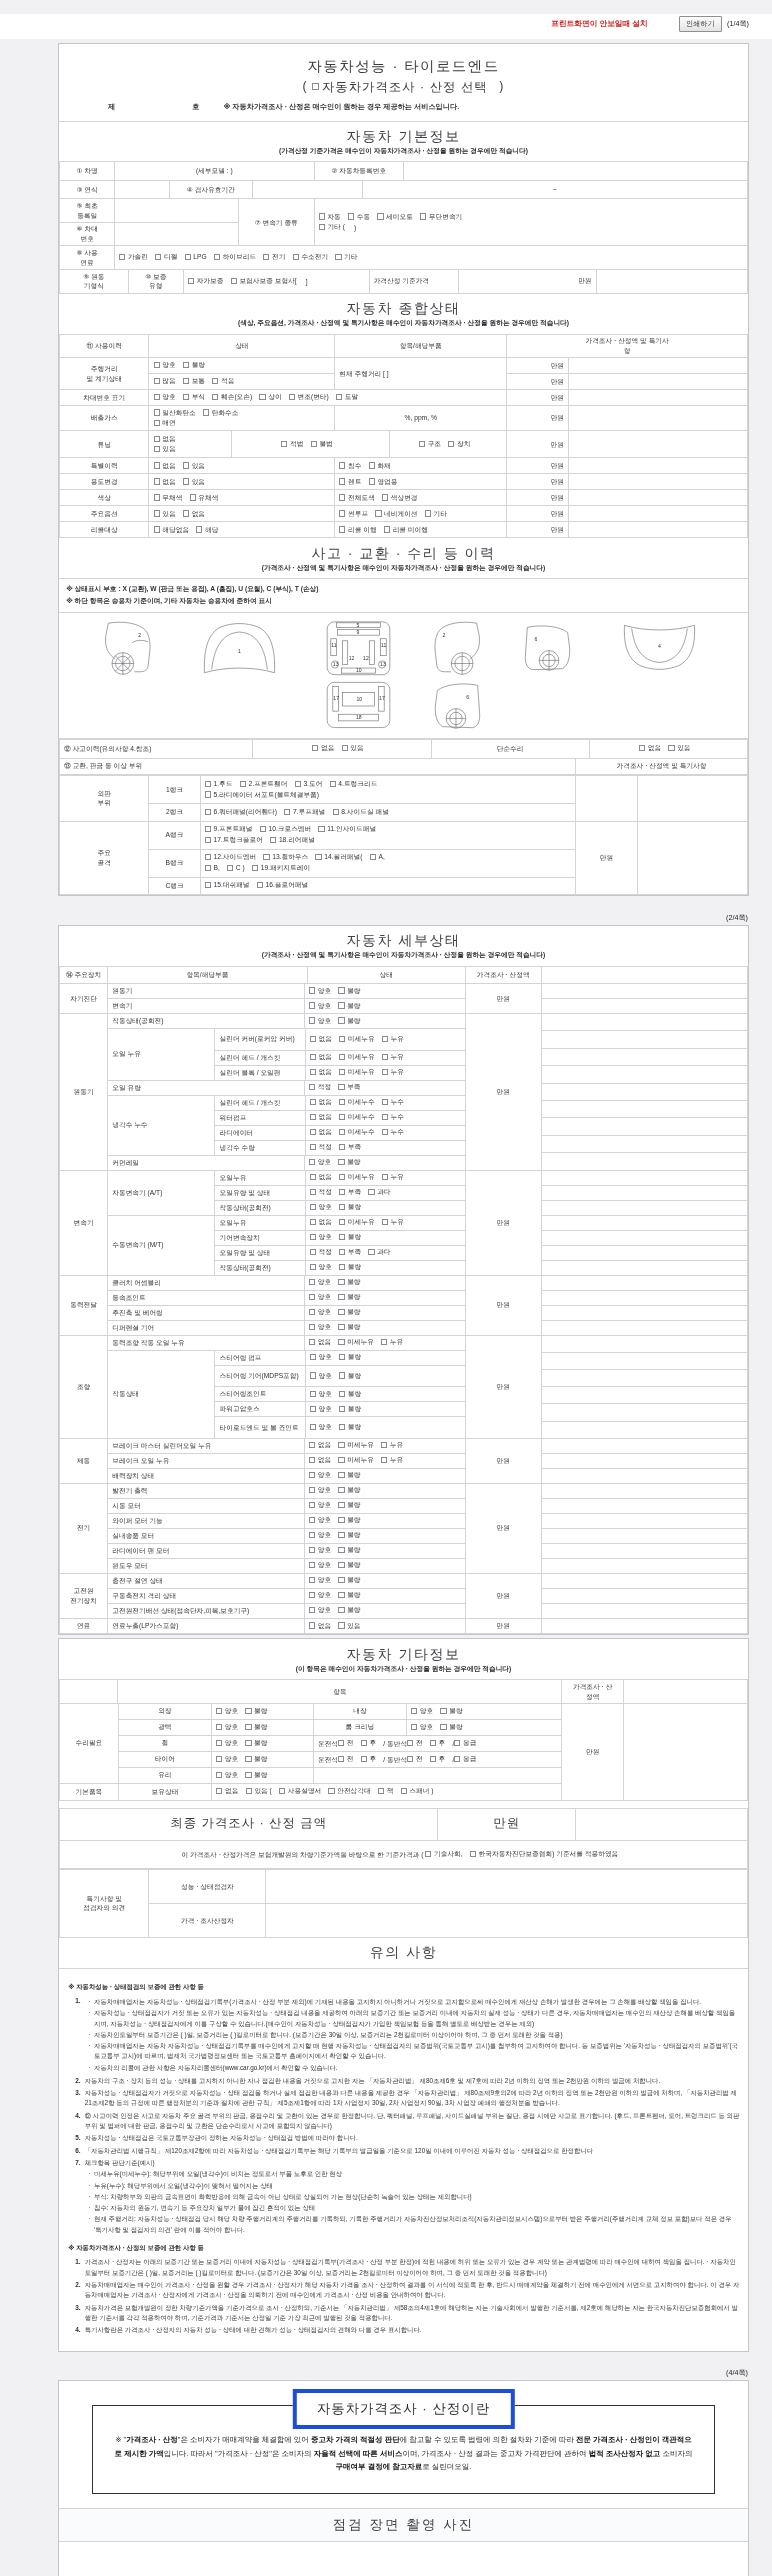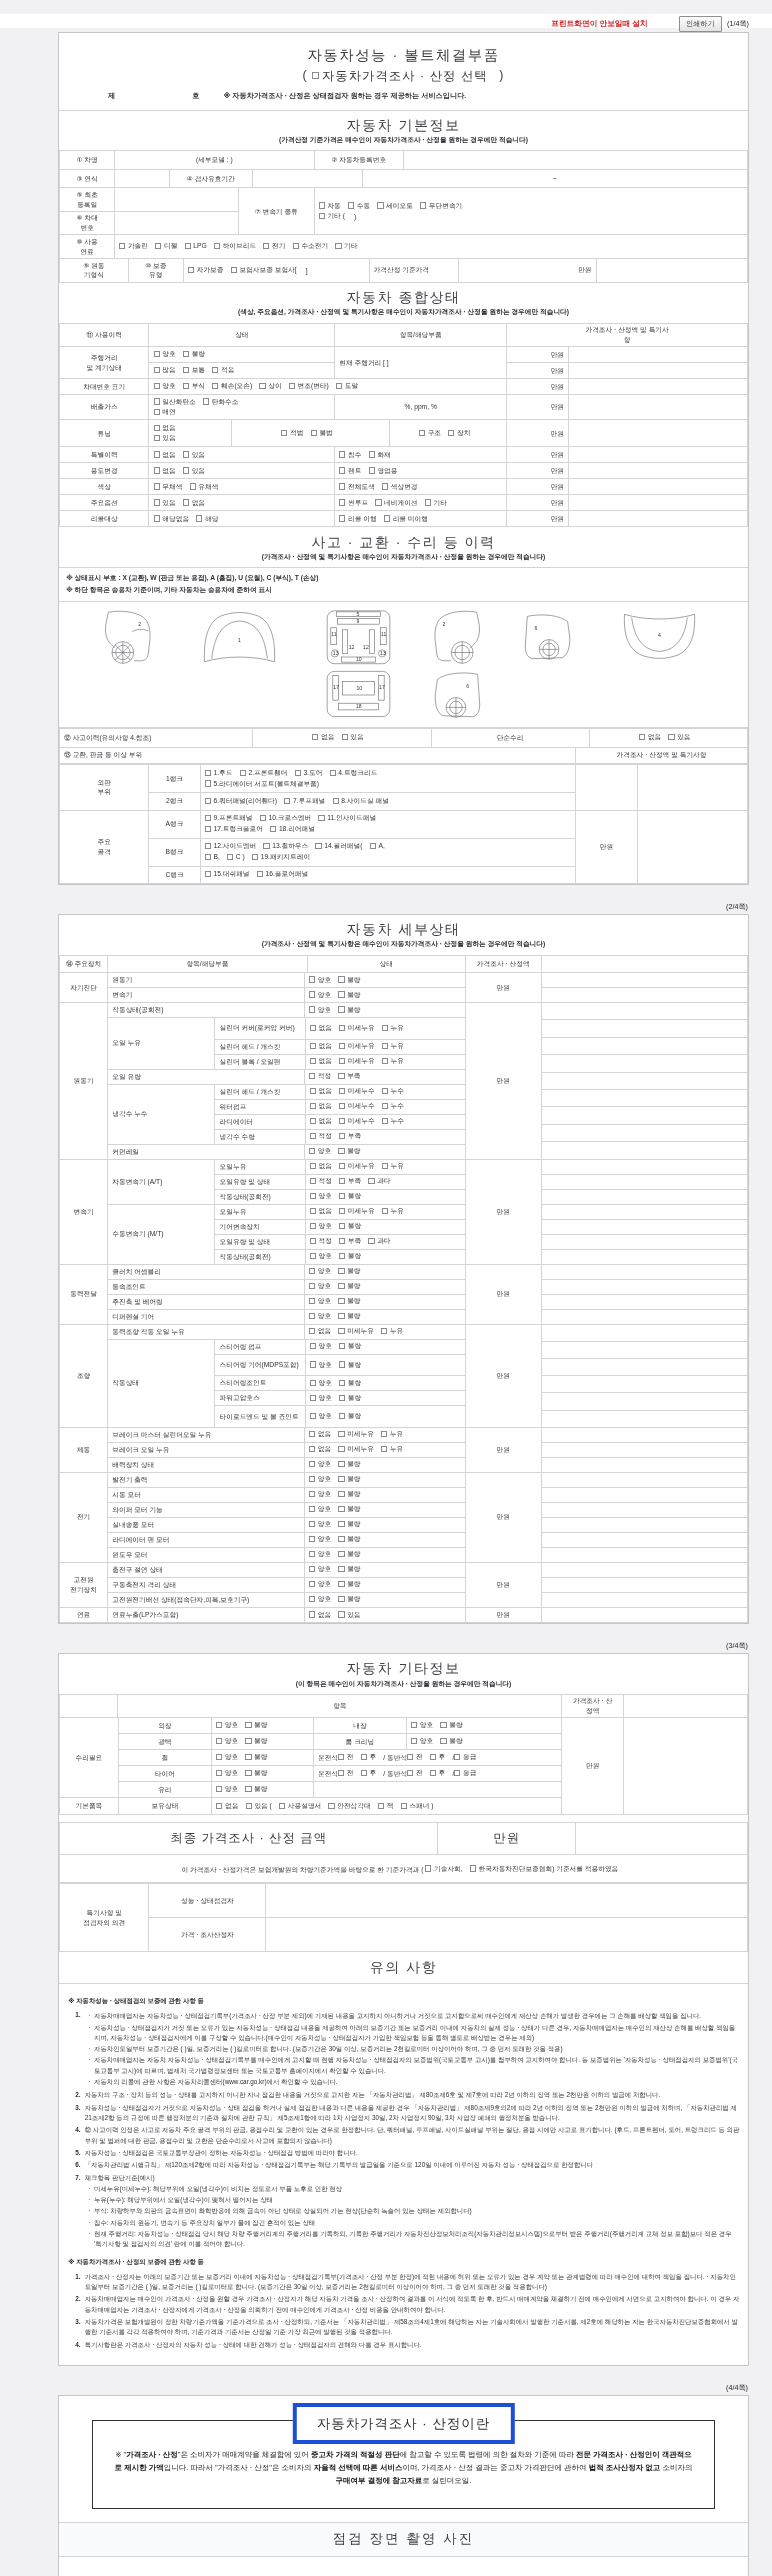--- a/index.html
+++ b/index.html
@@ -1,18 +1,18 @@
 <!DOCTYPE html>
 <html style="font-size:8.2px"><head>
 <meta charset="utf-8">
 <style>
   *{box-sizing:border-box}
   body{margin:0;background:#f1f1f3;font-family:"Liberation Sans","DejaVu Sans",sans-serif;color:#2e2e34;font-size:6.7px}
   .wrap{width:773px;position:relative}
-  .topbar{margin-top:14.4px;background:#fff;height:14px;position:relative}
+  .topbar{margin-top:14.4px;background:#fff;height:25px;position:relative}
   .topbar-inner{width:691px;margin-left:58px;height:18.5px;display:flex;align-items:center}
   .notice{color:#cc1f1f;font-weight:bold;font-size:7.7px;margin-left:auto;margin-right:31px}
   .printbtn{background:linear-gradient(#fdfdfd,#e3e3e3);border:0.5px solid #8f8f8f;border-radius:1px;font-size:7.2px;padding:2.1px 6.2px;color:#333;font-family:inherit}
   .marker{font-size:7.2px;color:#222;margin-left:5.2px;white-space:nowrap}
   .pmarker{width:691px;margin-left:58px;text-align:right;font-size:7.2px;color:#222;padding:13.4px 1px 2.1px}
   .page{width:691px;margin-left:58px;background:#fff;border:0.5px solid #c6c6ca;margin-bottom:3.1px}
   .titleblock{padding:11.3px 0 5.2px;border-bottom:0.5px solid #d4d4d8}
   .big-title{text-align:center;font-size:14.4px;color:#3a3a40;letter-spacing:1.5px;line-height:1.5}
   .big-sub{text-align:center;font-size:12.4px;color:#3a3a40;letter-spacing:1px;line-height:1.5}
   .big-sub .cb{width:7.2px;height:7.2px}
@@ -58,28 +58,28 @@
   <div class="topbar">
     <div class="topbar-inner">
       <span class="notice">프린트화면이 안보일때 설치</span>
       <button class="printbtn">인쇄하기</button>
       <span class="marker">(1/4쪽)</span>
     </div>
   </div>
 
   <div class="page" style="margin-top:4.1px">
     <div class="titleblock">
-      <div class="big-title">자동차성능 · 볼트체결부품</div>
+      <div class="big-title">자동차성능 · 타이로드엔드</div>
       <div class="big-sub"><span>(  </span><span class="opt"><span class="cb"></span>자동차가격조사 · 산정 선택</span><span>  )</span></div>
       <div class="jeho">
         <span>제</span>
           <span class="sp1"></span>
         <span>호</span>
           <span class="sp2"></span>
-        <span>※ 자동차가격조사 · 산정은 상태점검자 원하는 경우 제공하는 서비스입니다.</span>
+        <span>※ 자동차가격조사 · 산정은 매수인이 원하는 경우 제공하는 서비스입니다.</span>
       </div>
     </div>
     <div class="sec-title">자동차 기본정보</div>
     <div class="sec-sub">(가격산정 기준가격은 매수인이 자동차가격조사 · 산정을 원하는 경우에만 적습니다)</div>
     <div class="tbl">
         <div class="trow" style="min-height: 18.5px;">
           <div class="cell lbl" style="flex: 0 0 8%; max-width: 8%;"><div><span>① 차명</span></div></div>
           <div class="cell ctr" style="flex: 0 0 29%; max-width: 29%;">
             <div><span>(세부모델 :                                )</span></div>
           </div>
@@ -1164,21 +1164,20 @@
             <div class="trow">
               <div class="cell" style="flex: 0 0 100%; max-width: 100%;">
                 <div></div>
               </div>
             </div>
           </div>
         </div>
       </div>
   </div>
 
-  <div class="pmarker">(3/4쪽)</div>
   <div class="page">
     <div class="sec-title">자동차 기타정보</div>
     <div class="sec-sub">(이 항목은 매수인이 자동차가격조사 · 산정을 원하는 경우에만 적습니다)</div>
     <div class="tbl">
         <div class="trow" style="min-height: 20.6px;">
           <div class="cell" style="flex: 0 0 8.5%; max-width: 8.5%;">
             <div></div>
           </div>
           <div class="cell lbl" style="flex: 0 0 64.5%; max-width: 64.5%;"><div><span>항목</span></div></div>
           <div class="cell lbl" style="flex: 0 0 9%; max-width: 9%;"><div><span>가격조사 · 산

